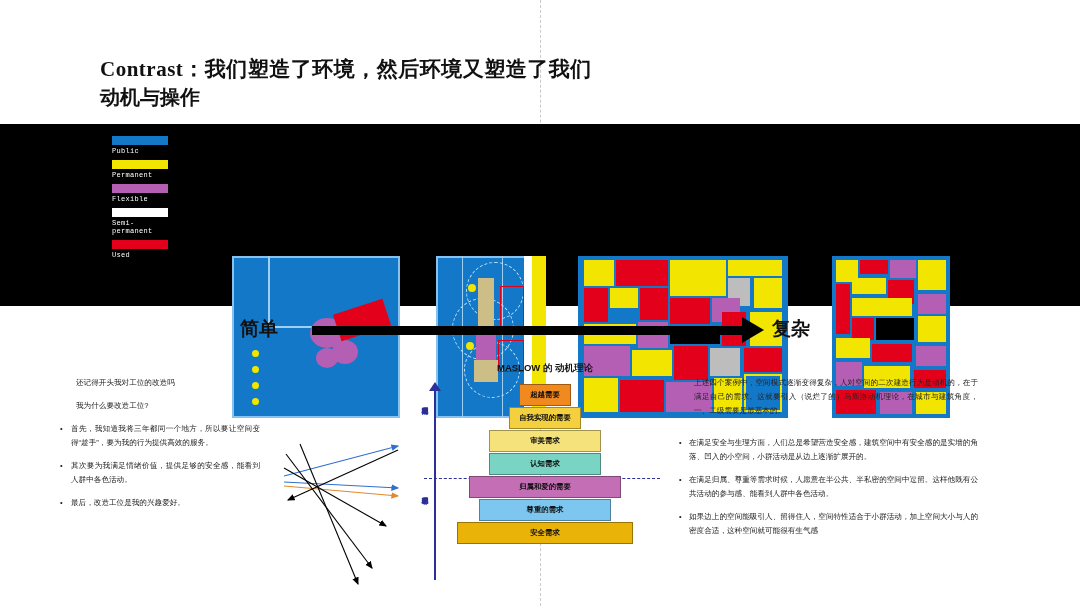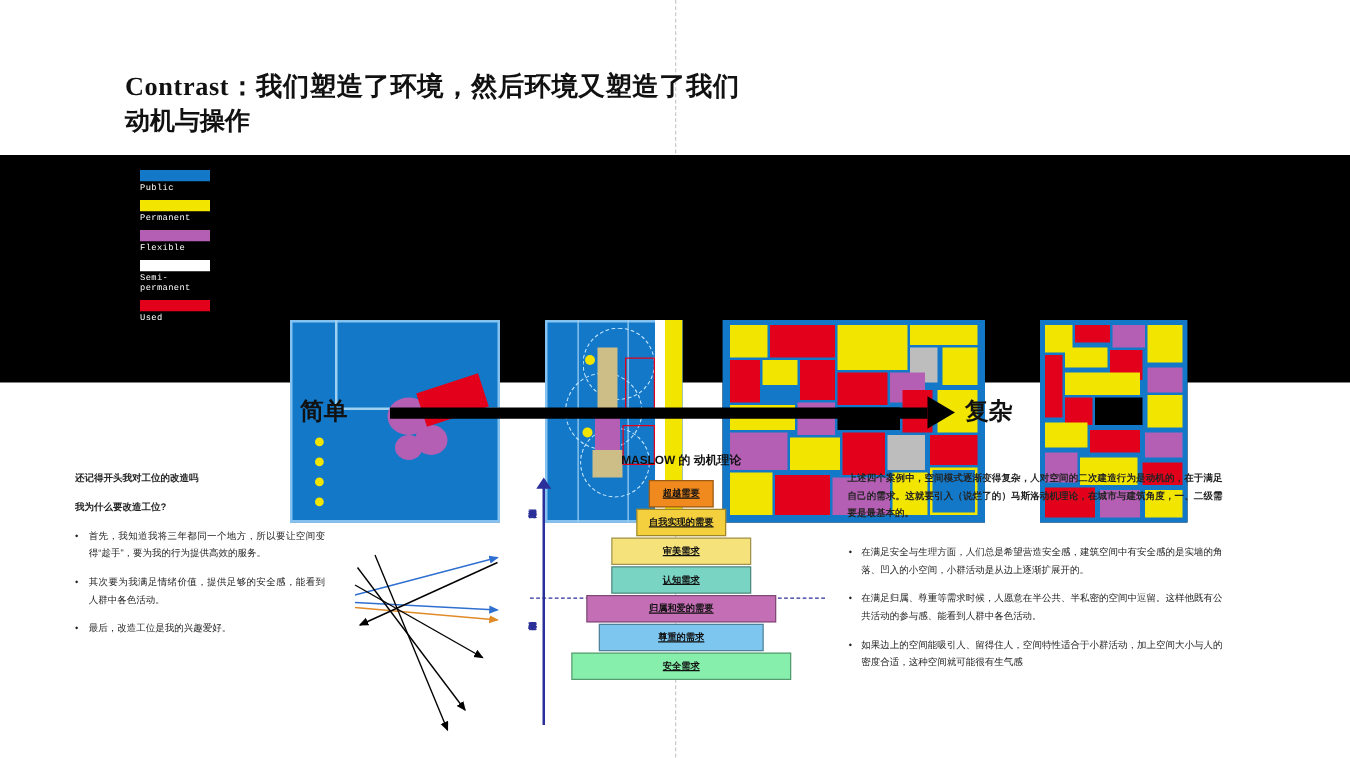--- a/index.html
+++ b/index.html
@@ -135,21 +135,21 @@
   }
   
   .col {
     position: absolute;
     font-size: 7.6px;
     line-height: 1.85;
     color: #232323;
   }
   .col-left { left: 60px; top: 376px; width: 200px; }
   .col-right { left: 678px; top: 376px; width: 300px; }
-  .para { margin: 0 0 9px 0; font-weight: bold; }
+  .para { margin: 0 0 9px 16px; }
   .bullets { margin: 0; padding: 0; list-style: none; }
   .bullets li {
     position: relative;
     padding-left: 11px;
     margin-bottom: 9px;
     text-align: justify;
   }
   .bullets li:before {
     content: "•";
     position: absolute;
@@ -186,21 +186,20 @@
     height: 22px;
     margin: 0 auto 1px auto;
     display: flex;
     align-items: center;
     justify-content: center;
     color: #111;
     font-size: 7.4px;
     font-weight: 700;
     border: 1px solid rgba(0,0,0,0.35);
     box-sizing: border-box;
-    text-decoration: underline;
   }
   .axis-wrap {
     position: absolute;
     left: 0;
     top: 22px;
     width: 24px;
     height: 200px;
   }
   .axis-line {
     position: absolute;
@@ -448,21 +447,21 @@
       </div>
       <div class="pyr-row" style="width:112px;background:#7ad4c4;">
         <span>认知需求</span>
       </div>
       <div class="pyr-row" style="width:152px;background:#c46fb5;">
         <span>归属和爱的需要</span>
       </div>
       <div class="pyr-row" style="width:132px;background:#7cc6ef;">
         <span>尊重的需求</span>
       </div>
-      <div class="pyr-row" style="width:176px;background:#86efac;">
+      <div class="pyr-row" style="width:176px;background:#eab308;">
         <span>安全需求</span>
       </div>
     </div>
   </div>
 
   <div class="col col-right">
     <p class="para" style="text-align:justify;">上述四个案例中，空间模式逐渐变得复杂，人对空间的二次建造行为是动机的，在于满足自己的需求。这就要引入（说烂了的）马斯洛动机理论，在城市与建筑角度，一、二级需要是最基本的。</p>
     <ul class="bullets" style="margin-top:18px;font-family:Liberation Mono, monospace;">
       <li>在满足安全与生理方面，人们总是希望营造安全感，建筑空间中有安全感的是实墙的角落、凹入的小空间，小群活动是从边上逐渐扩展开的。</li>
       <li>在满足归属、尊重等需求时候，人愿意在半公共、半私密的空间中逗留。这样他既有公共活动的参与感、能看到人群中各色活动。</li>

